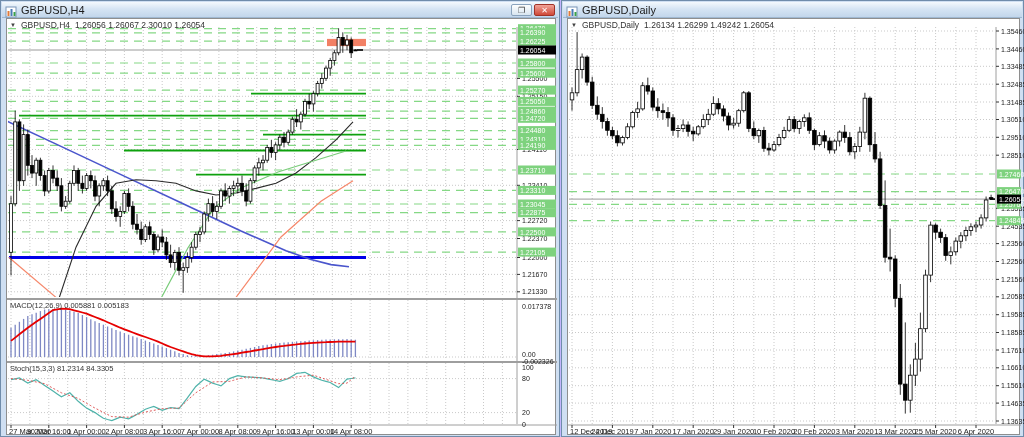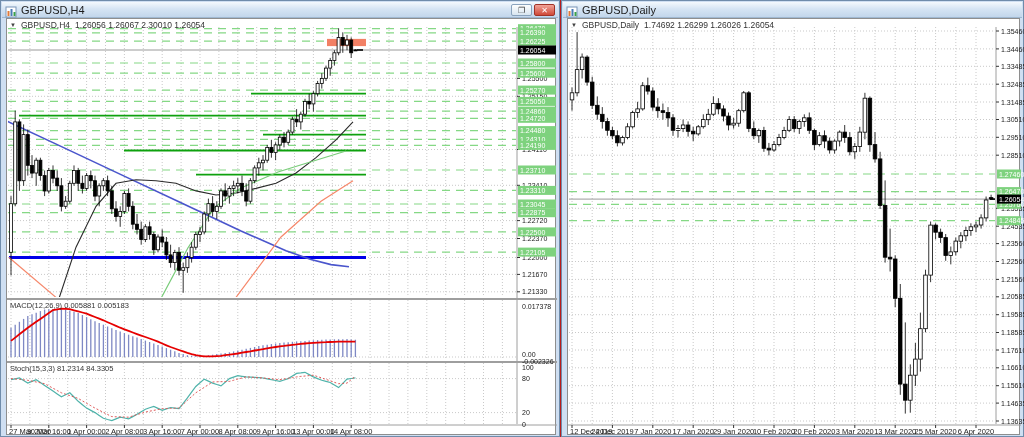--- a/index.html
+++ b/index.html
@@ -1,16 +1,16 @@
 <!DOCTYPE html>
 <html><head>
 <meta charset="utf-8">
 <style>
   html,body{margin:0;padding:0;background:#6e7b8a;font-family:"Liberation Sans","DejaVu Sans",sans-serif;}
-  #screen{position:relative;width:1024px;height:437px;overflow:hidden;background:#b91c1c;}
+  #screen{position:relative;width:1024px;height:437px;overflow:hidden;background:#c4b5fd;}
   .mdiwin{position:absolute;top:0;height:437px;background:#cfdff2;border:1px solid #6f8cab;box-sizing:border-box;}
   #win-left{left:0;width:560px;}
   #win-right{left:561px;width:463px;text-decoration:underline;}
   .titlebar{position:absolute;left:1px;top:1px;right:1px;height:16px;
     background:linear-gradient(#f4f9fd,#d6e5f4 45%,#c2d6eb);display:flex;align-items:center;
     padding:0 3px;gap:4px;border-bottom:1px solid #9fb8d1;box-sizing:border-box;z-index:4;}
   .title{font-size:11px;color:#1c1c1c;}
   .tbtns{margin-left:auto;display:flex;gap:2px;}
   .tbtn{width:21px;height:12px;font-size:8px;line-height:11px;text-align:center;
     border:1px solid #8aa3bd;border-radius:2px;background:linear-gradient(#fdfefe,#d8e5f0);
@@ -537,21 +537,21 @@
             <rect x="5.5" y="3" width="2" height="7" fill="#4a7ab5"></rect>
             <rect x="8.5" y="6" width="2" height="4" fill="#3aa04a"></rect>
           </svg>
       </span>
       <span class="title">GBPUSD,Daily</span>
     </div>
     <div class="chartframe"></div>
     <div class="quotebar">
       <span class="tri">▼</span>
       <span>GBPUSD,Daily</span>
-      <span>1.74692 1.26299 1.26026 1.26054</span>
+      <span>1.26134 1.26299 1.49242 1.26054</span>
     </div>
     <svg class="canvas" id="svg-right" width="463" height="437" viewBox="0 0 463 437">
         <defs>
           <clipPath id="clipR">
             <rect x="7" y="26" width="426" height="397"></rect>
           </clipPath>
         </defs>
         <line x1="10.0" y1="26" x2="10.0" y2="423" stroke="#c9c9c9" stroke-width="1" stroke-dasharray="1 2"></line>
         <line x1="30.2" y1="26" x2="30.2" y2="423" stroke="#c9c9c9" stroke-width="1" stroke-dasharray="1 2"></line>
         <line x1="50.4" y1="26" x2="50.4" y2="423" stroke="#c9c9c9" stroke-width="1" stroke-dasharray="1 2"></line>

